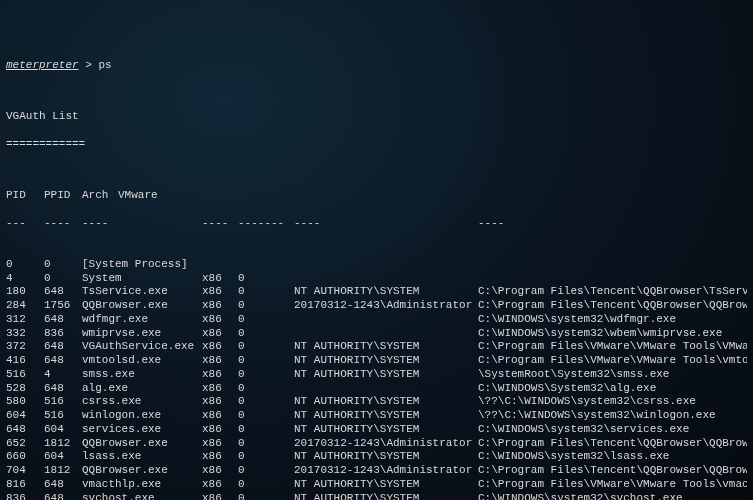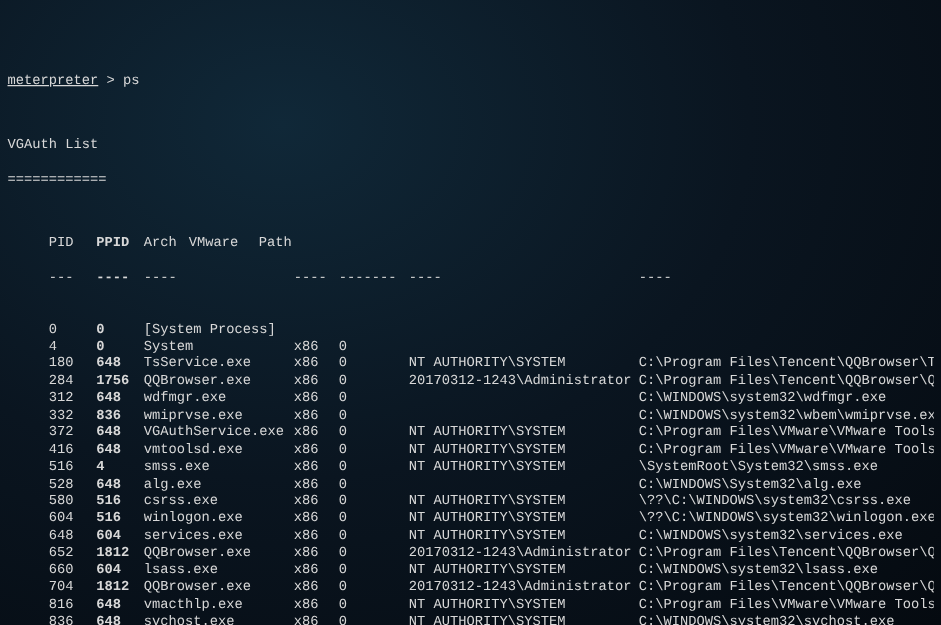--- a/index.html
+++ b/index.html
@@ -10,46 +10,46 @@
     font-family: "Courier New", monospace;
     font-size: 11px;
     line-height: 1.25;
     padding: 4px 6px;
     width: 753px;
     height: 500px;
     overflow: hidden;
     white-space: pre;
   }
   .prompt-line { margin-bottom: 10px; }
-  .prompt { color: #d8d8d8; text-decoration: underline; }
+  .prompt { color: #d8d8d8; text-decoration: underline; font-style: italic; }
   .title { margin-bottom: 0; }
   .rule { margin-bottom: 10px; }
   .row { display: flex; }
-  .c-pid  { width: 38px; margin-left: 33px; }
-  .c-ppid { width: 38px; font-weight: bold; }
+  .c-pid  { width: 38px; }
+  .c-ppid { width: 38px; }
   .c-name { width: 120px; }
   .c-arch { width: 36px; }
   .c-sess { width: 56px; }
   .c-user { width: 184px; }
   .c-path { flex: 1; overflow: hidden; }
   .hdr { }
   .dash { }
 </style>
 </head>
 <body>
 
 
 
 <div class="prompt-line"><span class="prompt">meterpreter</span> &gt; <span>ps</span></div>
 
 <div class="title">VGAuth List</div>
 <div class="rule">============</div>
 
 <div class="row hdr">
- <span class="c-pid">PID</span><span class="c-ppid">PPID</span><span class="c-arch">Arch</span><span class="c-sess">VMware</span><span class="c-path">Path</span>
+ <span class="c-pid">PID</span><span class="c-ppid">PPID</span><span class="c-arch">Arch</span><span class="c-sess">VMware</span>
 </div>
 <div class="row dash">
  <span class="c-pid">---</span><span class="c-ppid">----</span><span class="c-name">----</span><span class="c-arch">----</span><span class="c-sess">-------</span><span class="c-user">----</span><span class="c-path">----</span>
 </div>
 
 <div id="rows"><div class="row"><span class="c-pid">0</span><span class="c-ppid">0</span><span class="c-name">[System Process]</span><span class="c-arch"></span><span class="c-sess"></span><span class="c-user"></span><span class="c-path"></span></div><div class="row"><span class="c-pid">4</span><span class="c-ppid">0</span><span class="c-name">System</span><span class="c-arch">x86</span><span class="c-sess">0</span><span class="c-user"></span><span class="c-path"></span></div><div class="row"><span class="c-pid">180</span><span class="c-ppid">648</span><span class="c-name">TsService.exe</span><span class="c-arch">x86</span><span class="c-sess">0</span><span class="c-user">NT AUTHORITY\SYSTEM</span><span class="c-path">C:\Program Files\Tencent\QQBrowser\TsService.exe</span></div><div class="row"><span class="c-pid">284</span><span class="c-ppid">1756</span><span class="c-name">QQBrowser.exe</span><span class="c-arch">x86</span><span class="c-sess">0</span><span class="c-user">20170312-1243\Administrator</span><span class="c-path">C:\Program Files\Tencent\QQBrowser\QQBrowser.exe</span></div><div class="row"><span class="c-pid">312</span><span class="c-ppid">648</span><span class="c-name">wdfmgr.exe</span><span class="c-arch">x86</span><span class="c-sess">0</span><span class="c-user"></span><span class="c-path">C:\WINDOWS\system32\wdfmgr.exe</span></div><div class="row"><span class="c-pid">332</span><span class="c-ppid">836</span><span class="c-name">wmiprvse.exe</span><span class="c-arch">x86</span><span class="c-sess">0</span><span class="c-user"></span><span class="c-path">C:\WINDOWS\system32\wbem\wmiprvse.exe</span></div><div class="row"><span class="c-pid">372</span><span class="c-ppid">648</span><span class="c-name">VGAuthService.exe</span><span class="c-arch">x86</span><span class="c-sess">0</span><span class="c-user">NT AUTHORITY\SYSTEM</span><span class="c-path">C:\Program Files\VMware\VMware Tools\VMware VGAuth\VGAut</span></div><div class="row"><span class="c-pid">416</span><span class="c-ppid">648</span><span class="c-name">vmtoolsd.exe</span><span class="c-arch">x86</span><span class="c-sess">0</span><span class="c-user">NT AUTHORITY\SYSTEM</span><span class="c-path">C:\Program Files\VMware\VMware Tools\vmtoolsd.exe</span></div><div class="row"><span class="c-pid">516</span><span class="c-ppid">4</span><span class="c-name">smss.exe</span><span class="c-arch">x86</span><span class="c-sess">0</span><span class="c-user">NT AUTHORITY\SYSTEM</span><span class="c-path">\SystemRoot\System32\smss.exe</span></div><div class="row"><span class="c-pid">528</span><span class="c-ppid">648</span><span class="c-name">alg.exe</span><span class="c-arch">x86</span><span class="c-sess">0</span><span class="c-user"></span><span class="c-path">C:\WINDOWS\System32\alg.exe</span></div><div class="row"><span class="c-pid">580</span><span class="c-ppid">516</span><span class="c-name">csrss.exe</span><span class="c-arch">x86</span><span class="c-sess">0</span><span class="c-user">NT AUTHORITY\SYSTEM</span><span class="c-path">\??\C:\WINDOWS\system32\csrss.exe</span></div><div class="row"><span class="c-pid">604</span><span class="c-ppid">516</span><span class="c-name">winlogon.exe</span><span class="c-arch">x86</span><span class="c-sess">0</span><span class="c-user">NT AUTHORITY\SYSTEM</span><span class="c-path">\??\C:\WINDOWS\system32\winlogon.exe</span></div><div class="row"><span class="c-pid">648</span><span class="c-ppid">604</span><span class="c-name">services.exe</span><span class="c-arch">x86</span><span class="c-sess">0</span><span class="c-user">NT AUTHORITY\SYSTEM</span><span class="c-path">C:\WINDOWS\system32\services.exe</span></div><div class="row"><span class="c-pid">652</span><span class="c-ppid">1812</span><span class="c-name">QQBrowser.exe</span><span class="c-arch">x86</span><span class="c-sess">0</span><span class="c-user">20170312-1243\Administrator</span><span class="c-path">C:\Program Files\Tencent\QQBrowser\QQBrowser.exe</span></div><div class="row"><span class="c-pid">660</span><span class="c-ppid">604</span><span class="c-name">lsass.exe</span><span class="c-arch">x86</span><span class="c-sess">0</span><span class="c-user">NT AUTHORITY\SYSTEM</span><span class="c-path">C:\WINDOWS\system32\lsass.exe</span></div><div class="row"><span class="c-pid">704</span><span class="c-ppid">1812</span><span class="c-name">QQBrowser.exe</span><span class="c-arch">x86</span><span class="c-sess">0</span><span class="c-user">20170312-1243\Administrator</span><span class="c-path">C:\Program Files\Tencent\QQBrowser\QQBrowser.exe</span></div><div class="row"><span class="c-pid">816</span><span class="c-ppid">648</span><span class="c-name">vmacthlp.exe</span><span class="c-arch">x86</span><span class="c-sess">0</span><span class="c-user">NT AUTHORITY\SYSTEM</span><span class="c-path">C:\Program Files\VMware\VMware Tools\vmacthlp.exe</span></div><div class="row"><span class="c-pid">836</span><span class="c-ppid">648</span><span class="c-name">svchost.exe</span><span class="c-arch">x86</span><span class="c-sess">0</span><span class="c-user">NT AUTHORITY\SYSTEM</span><span class="c-path">C:\WINDOWS\system32\svchost.exe</span></div></div>
 
 
 
 

